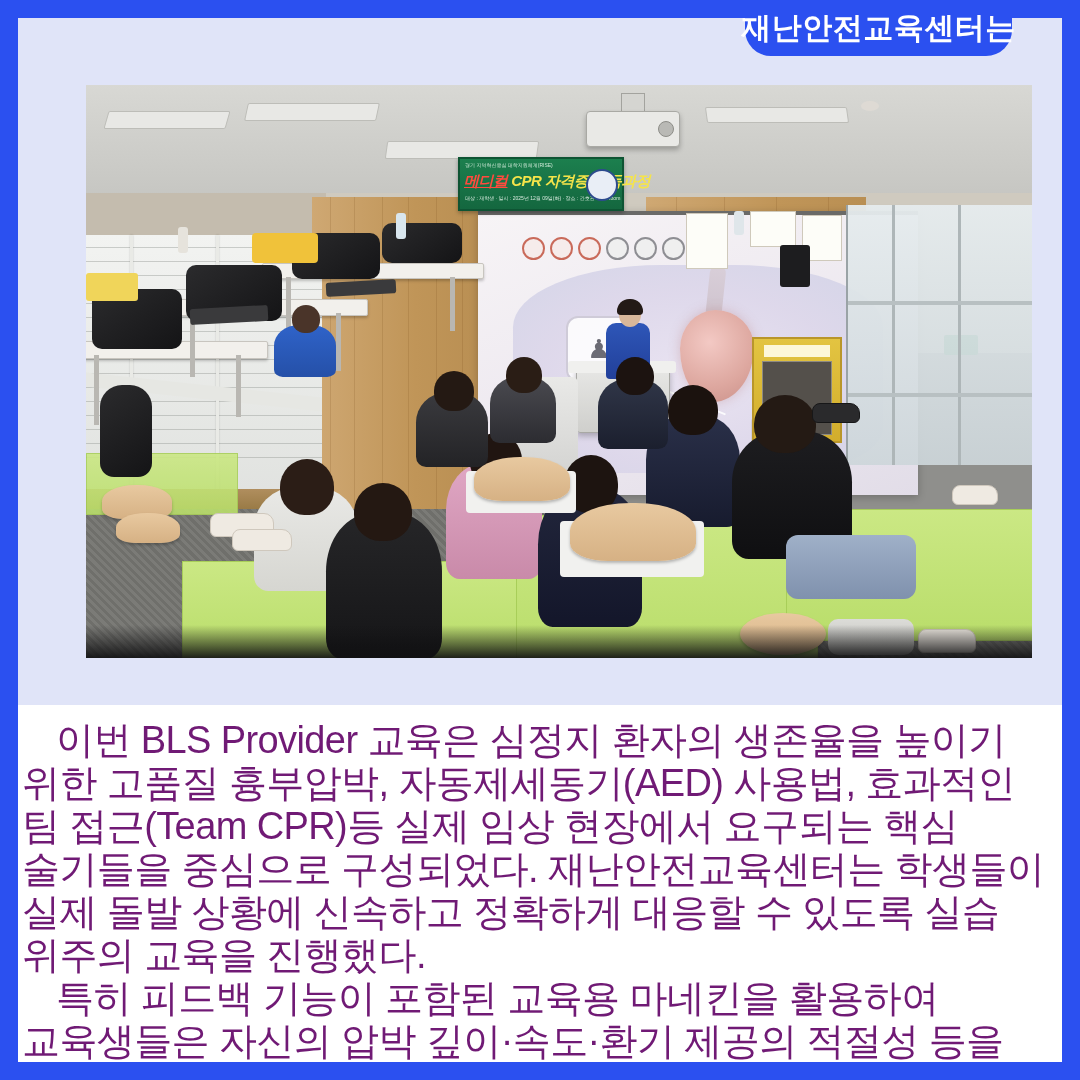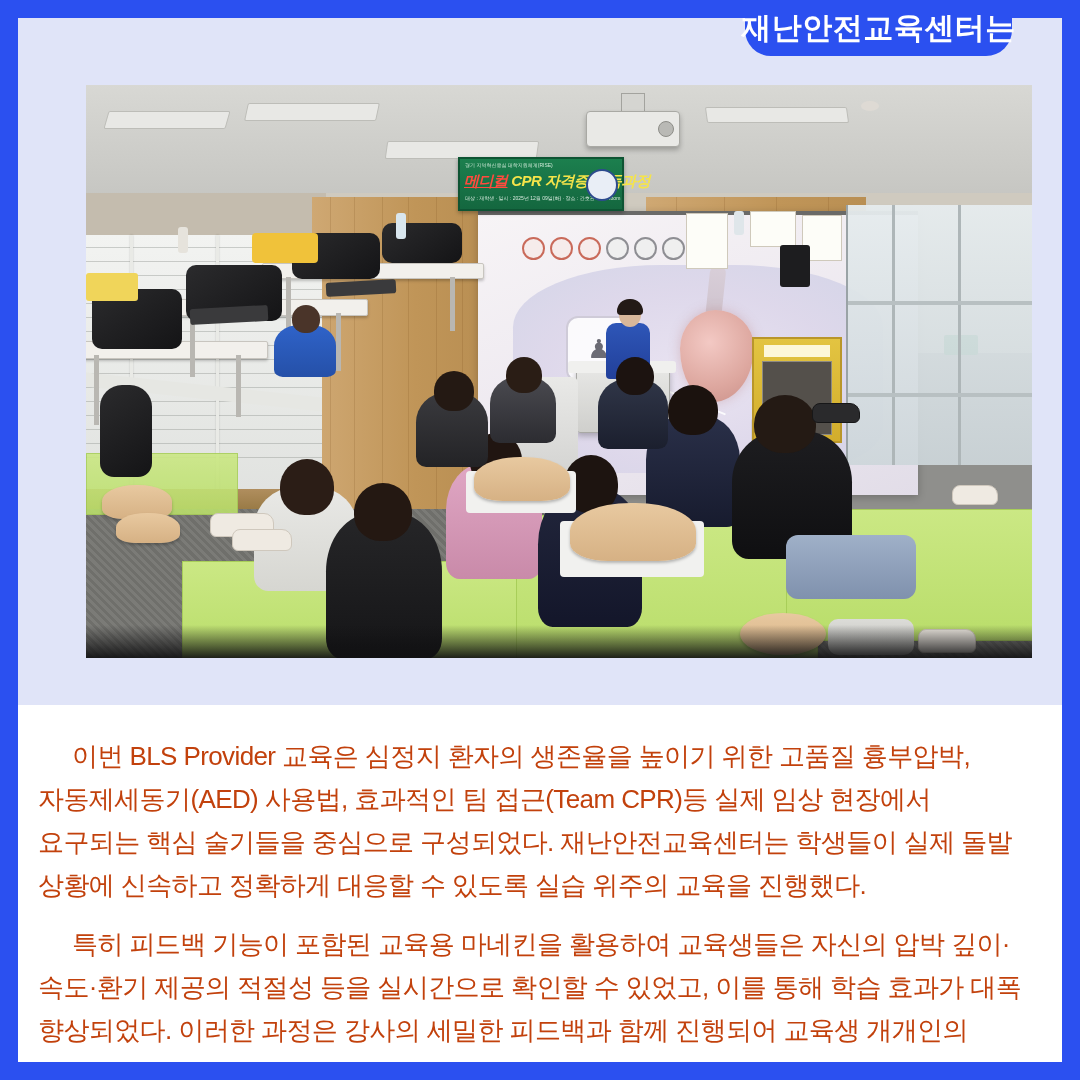--- a/index.html
+++ b/index.html
@@ -159,23 +159,23 @@
   
   .textblock{
     position:absolute;
     left:0;top:687px;
     width:1044px;height:357px;
     background:#ffffff;
     box-sizing:border-box;
     padding:14px 16px 0 4px;
   }
   .para{
-    margin:16px;
-    color:#c2410c;
-    font-size:26px;
+    margin:0;
+    color:#701a75;
+    font-size:38px;
     line-height:43px;
     letter-spacing:-0.6px;
     text-indent:34px;
     word-break:keep-all;
   }
   .para + .para{margin-top:0;}
 </style>
 </head>
 <body>
 

